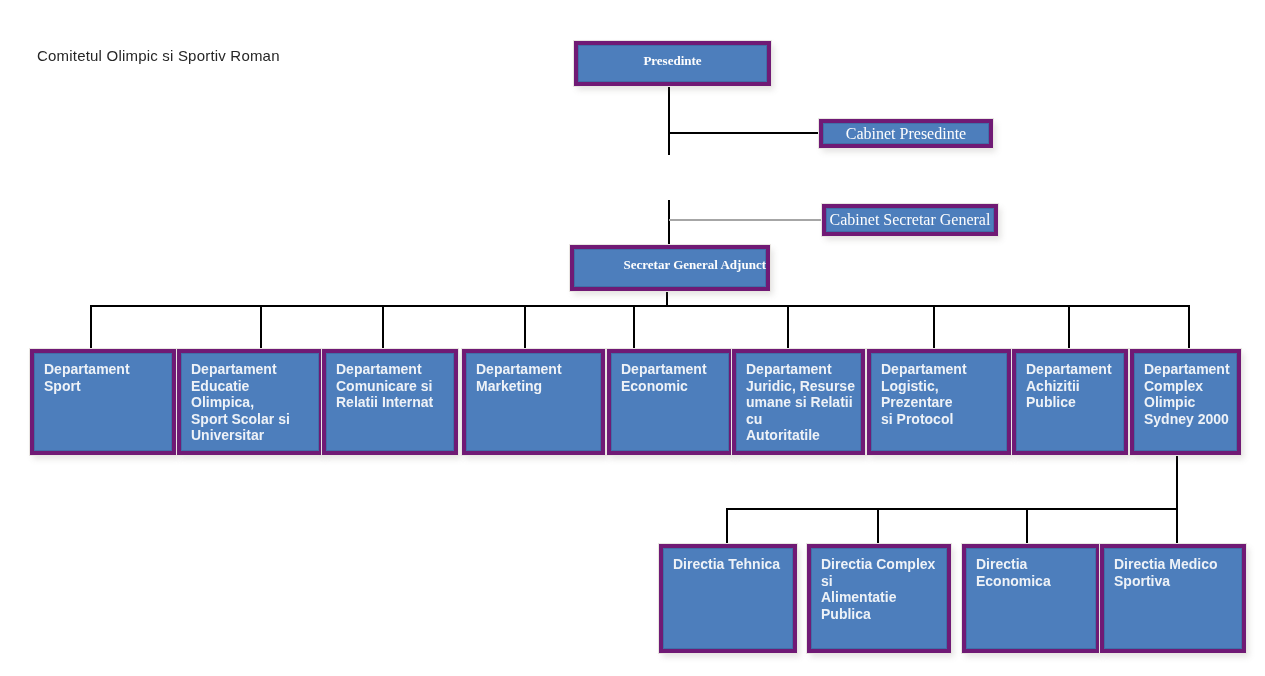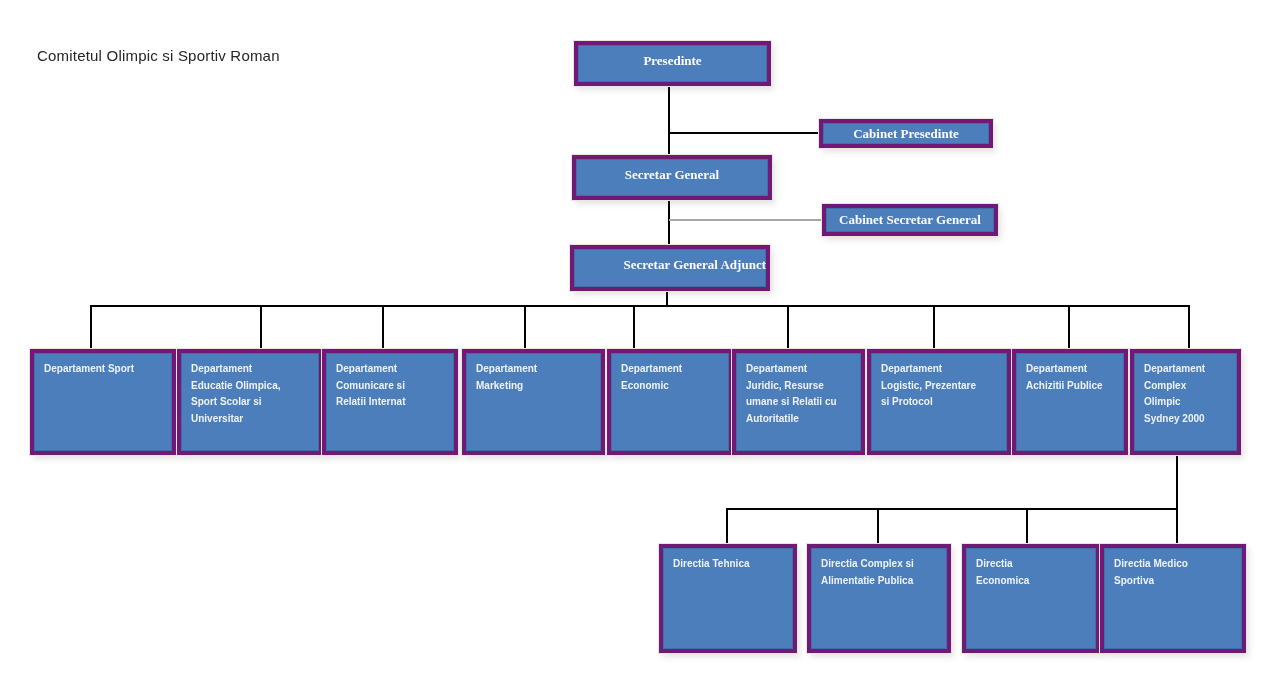--- a/index.html
+++ b/index.html
@@ -37,31 +37,31 @@
   }
   .node-serif {
     font-family: "Liberation Serif", serif;
     font-weight: bold;
     font-size: 13px;
     text-align: center;
     padding-top: 8px;
   }
   .node-cab {
     font-family: "Liberation Serif", serif;
-    font-weight: bold;
-    font-size: 13px;
+    font-weight: normal;
+    font-size: 16px;
     text-align: right;
     display: flex;
     align-items: center;
     justify-content: center;
   }
   .node-dept, .node-dir {
     font-family: "Liberation Sans", sans-serif;
     font-weight: bold;
-    font-size: 10px;
+    font-size: 14px;
     line-height: 16.5px;
     padding: 8px 6px 6px 10px;
     white-space: pre-line;
     color: #eef2f7;
   }
   
   #n-presedinte        { left:574px; top:41px;  width:197px; height:45px; }
   #n-cab-presedinte    { left:819px; top:119px; width:174px; height:29px; }
   #n-secretar          { left:572px; top:155px; width:200px; height:45px; }
   #n-cab-secretar      { left:822px; top:204px; width:176px; height:32px; }
@@ -137,21 +137,20 @@
   <div class="ln v" id="c-d1-8"></div>
   <div class="ln v" id="c-v4"></div>
   <div class="ln h" id="c-bus2"></div>
   <div class="ln v" id="c-d2-0"></div>
   <div class="ln v" id="c-d2-1"></div>
   <div class="ln v" id="c-d2-2"></div>
   <div class="ln v" id="c-d2-3"></div>
 
   <div class="node node-serif" id="n-presedinte">Presedinte</div>
   <div class="node node-cab" id="n-cab-presedinte">Cabinet Presedinte</div>
-  <div class="node node-serif" id="n-secretar">Secretar General</div>
   <div class="node node-cab" id="n-cab-secretar">Cabinet Secretar General</div>
   <div class="node node-serif" id="n-adjunct">Secretar General Adjunct</div>
 
   <div class="node node-dept" id="n-dept-0">Departament Sport</div>
   <div class="node node-dept" id="n-dept-1">Departament
 Educatie Olimpica,
 Sport Scolar si
 Universitar</div>
   <div class="node node-dept" id="n-dept-2">Departament
 Comunicare si

